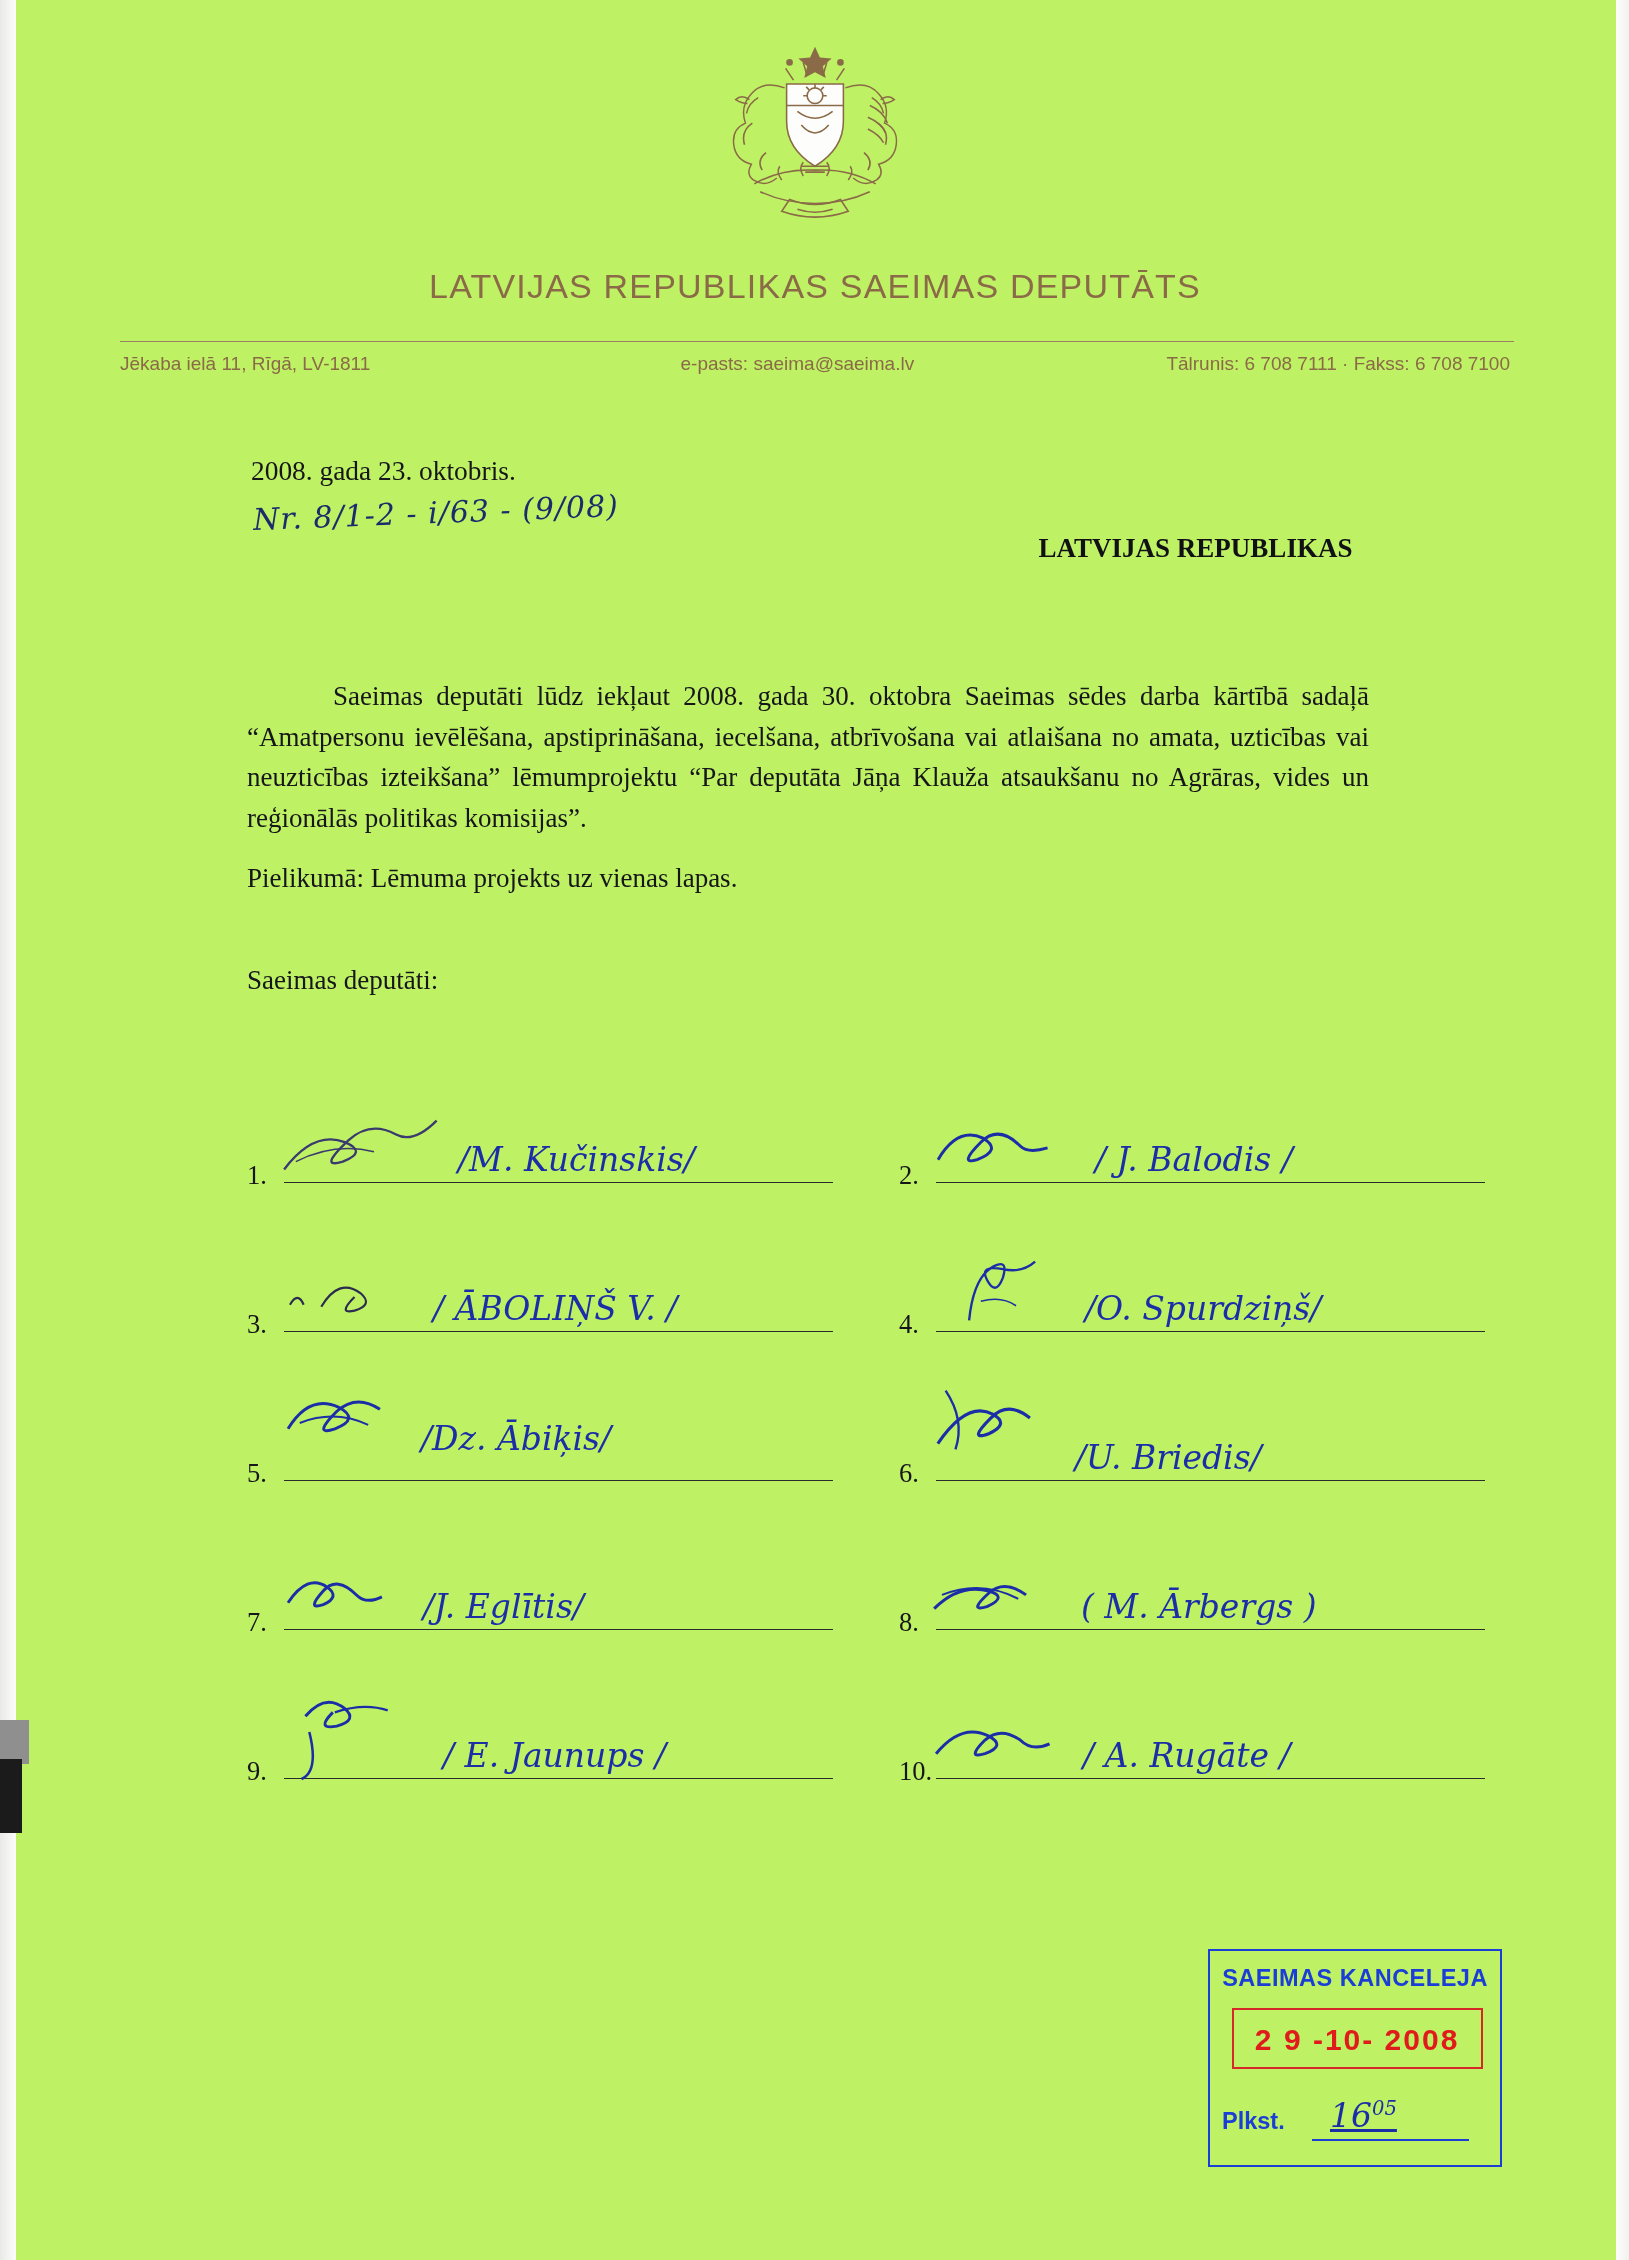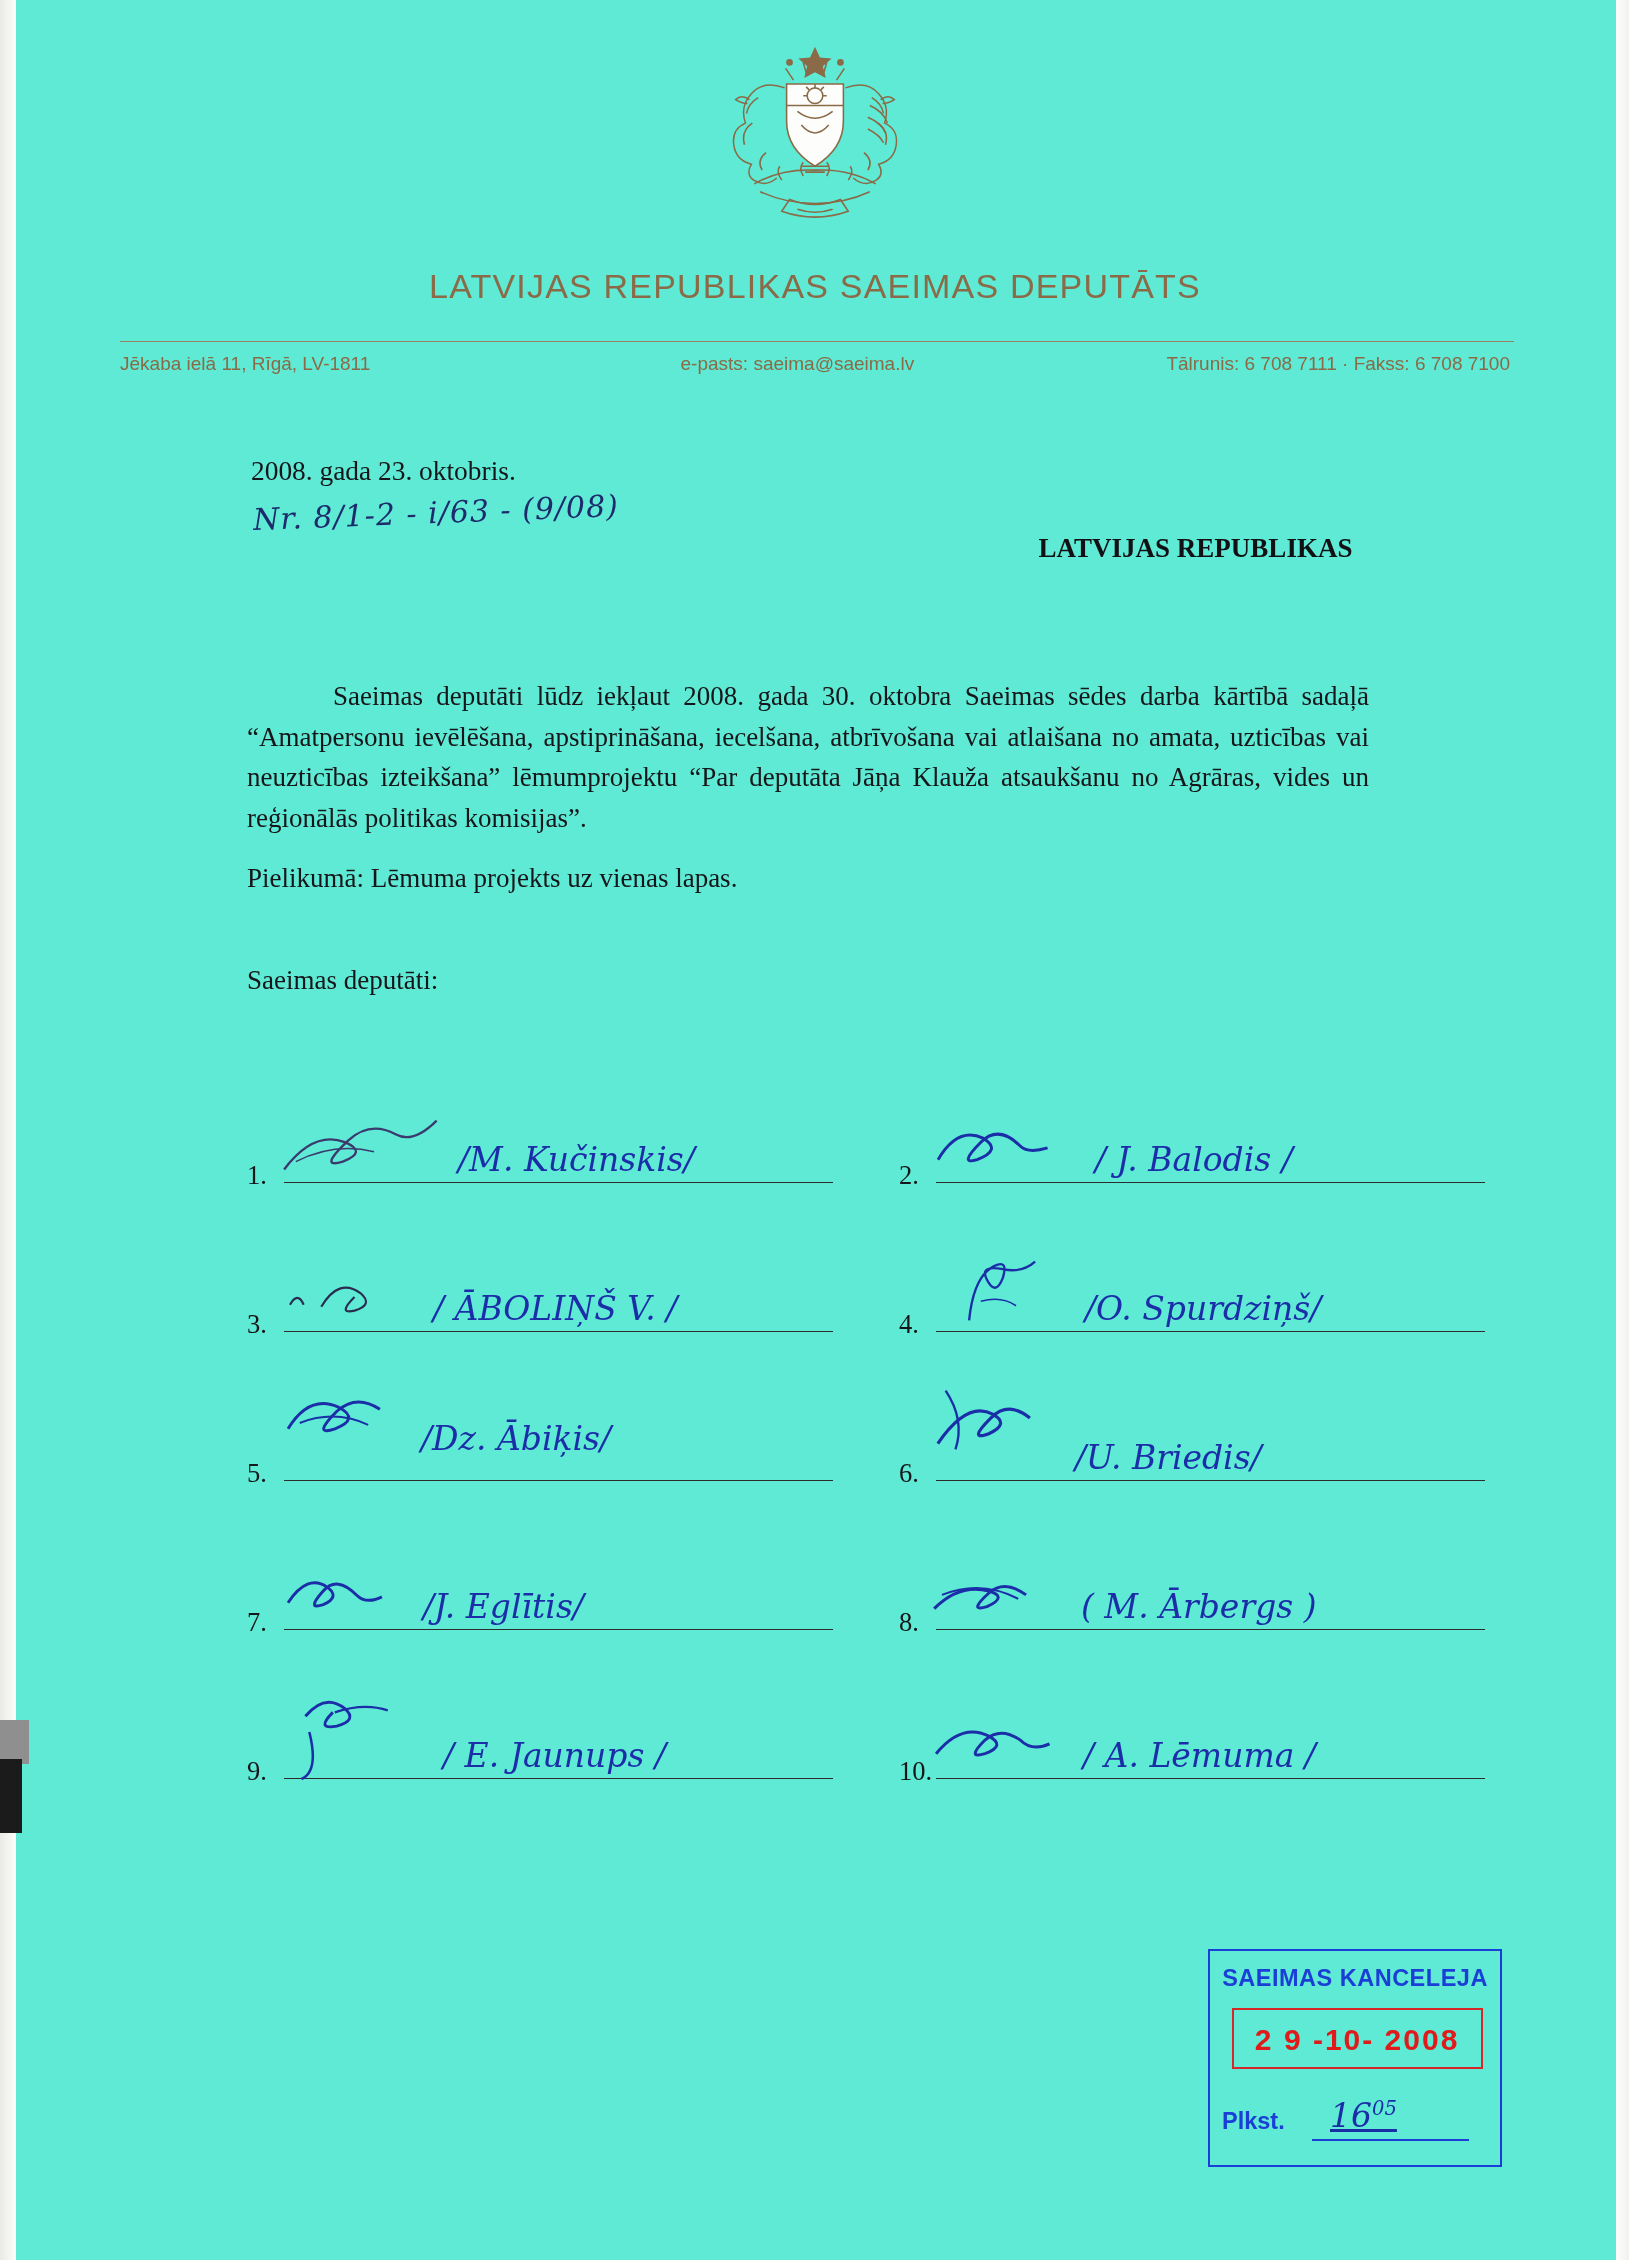--- a/index.html
+++ b/index.html
@@ -7,21 +7,21 @@
     padding: 0;
     background: #ffffff;
   }
   body {
     font-family: "Liberation Serif", serif;
   }
   .page {
     position: relative;
     width: 1630px;
     height: 2260px;
-    background: #5eead4;
+    background: #bef264;
     overflow: hidden;
   }
   
   .scan-edge-left {
     position: absolute;
     left: 0; top: 0;
     width: 15.7px; height: 2260px;
     background: linear-gradient(to right, #e9e9e6, #fdfdfb);
   }
   .scan-edge-dark {
@@ -432,21 +432,21 @@
           <path d="M60 36 q30 -10 54 -2" fill="none" stroke="#1b2ea8" stroke-width="2.4"></path>
         </svg>
         <span class="sig-hand" style="left:196px;">/ E. Jaunups /</span>
       </div>
       <div class="sig-cell right">
         <span class="sig-num">10.</span>
         <div class="sig-line"></div>
         <svg class="sig-scribble" viewBox="0 0 250 90">
           <path d="M8 58 q26 -32 54 -18 q18 10 -4 18 q-20 6 0 -14 q16 -14 36 0 q12 12 30 4" fill="none" stroke="#1b2ea8" stroke-width="3"></path>
         </svg>
-        <span class="sig-hand" style="left:184px;">/ A. Lēmuma /</span>
+        <span class="sig-hand" style="left:184px;">/ A. Rugāte /</span>
       </div>
     </div>
 
   </div>
 
   <div class="stamp">
     <div class="stamp-title">SAEIMAS KANCELEJA</div>
     <div class="stamp-datebox"></div>
     <div class="stamp-date">2 9 -10- 2008</div>
     <div class="stamp-time-label">Plkst.</div>

